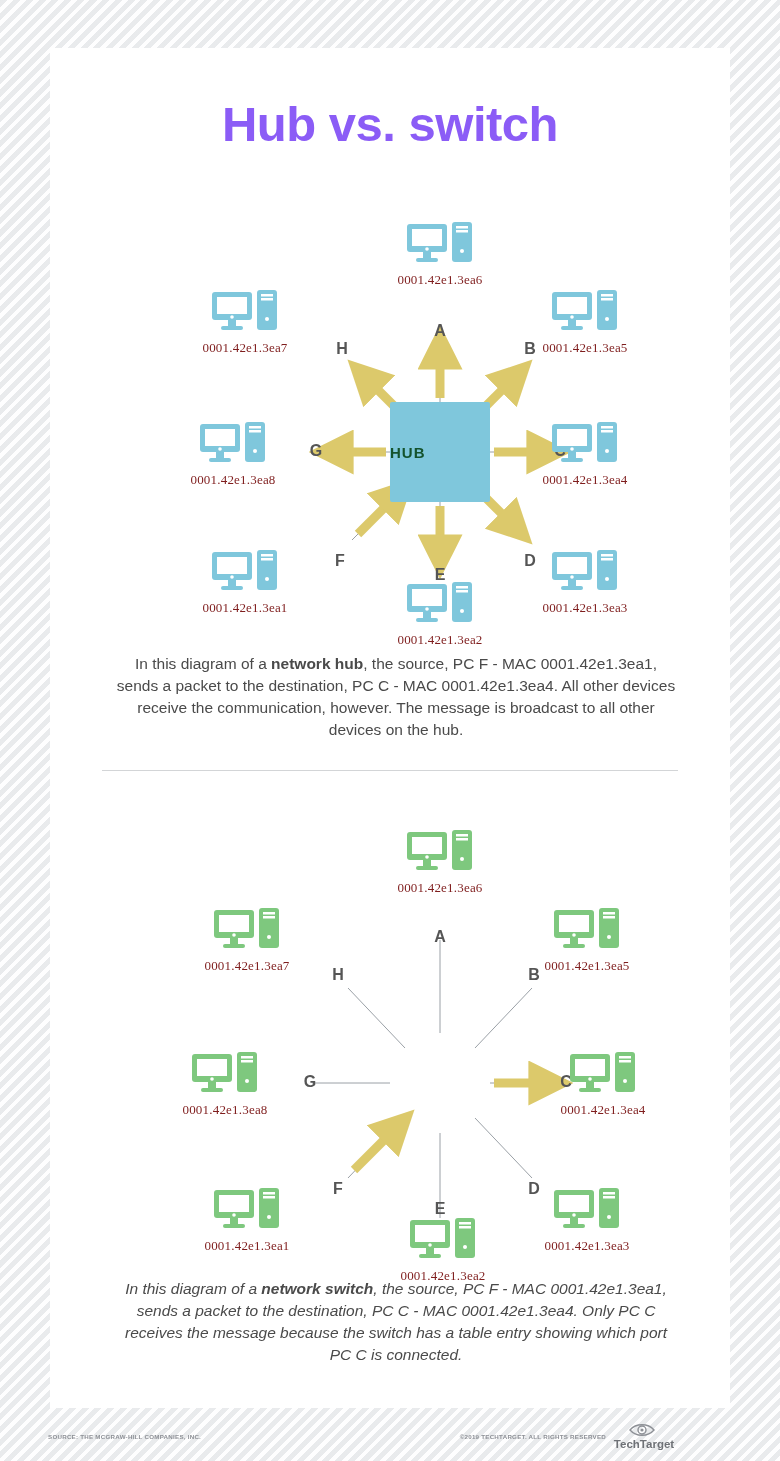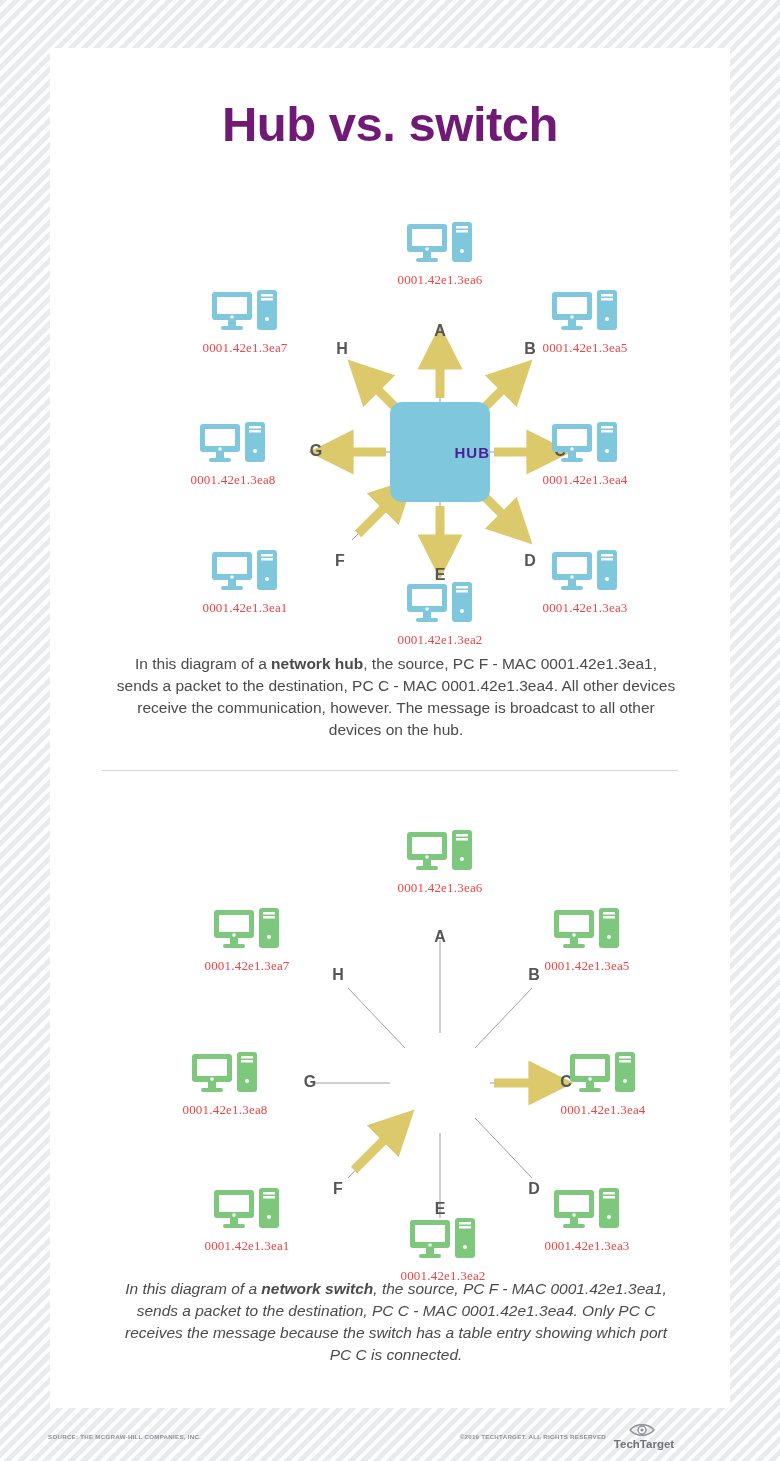--- a/index.html
+++ b/index.html
@@ -35,21 +35,21 @@
   }
 
   
   #title {
     position: absolute;
     left: 0; top: 48px;
     width: 680px;
     text-align: center;
     font-size: 49px;
     font-weight: bold;
-    color: #701a75;
+    color: #8b5cf6;
     letter-spacing: -0.5px;
   }
 
   
   .diagram {
     position: absolute;
     left: 0;
     width: 680px;
   }
   #diagram-hub    { top: 132px;  height: 450px; }
@@ -61,46 +61,46 @@
   .node {
     position: absolute;
     width: 150px;
     text-align: center;
   }
   .node .pc { display: block; margin: 0 auto; }
   .node .mac {
     display: block;
     margin-top: 4px;
     font-size: 13px;
-    color: #ef4444;
+    color: #7f1d1d;
     font-family: "Liberation Serif", serif;
     letter-spacing: 0.2px;
     white-space: nowrap;
   }
 
   
   .port {
     position: absolute;
     font-size: 16px;
     font-weight: bold;
     color: #555555;
     width: 20px;
     text-align: center;
   }
 
   
   .hubbox {
     position: absolute;
     width: 100px;
     height: 100px;
-    border-radius: 12px;
+    border-radius: 2px;
     display: flex;
     align-items: center;
-    justify-content: flex-end;
-    color: #4c1d95;
+    justify-content: flex-start;
+    color: #14532d;
     font-weight: bold;
     letter-spacing: 1px;
   }
   #hub-box    { background: #7fc7dc; font-size: 15px; left: 340px; top: 222px; }
   #switch-box { background: #7ec87e; font-size: 17px; left: 340px; top: 245px; }
 
   
   .caption {
     position: absolute;
     left: 66px;

